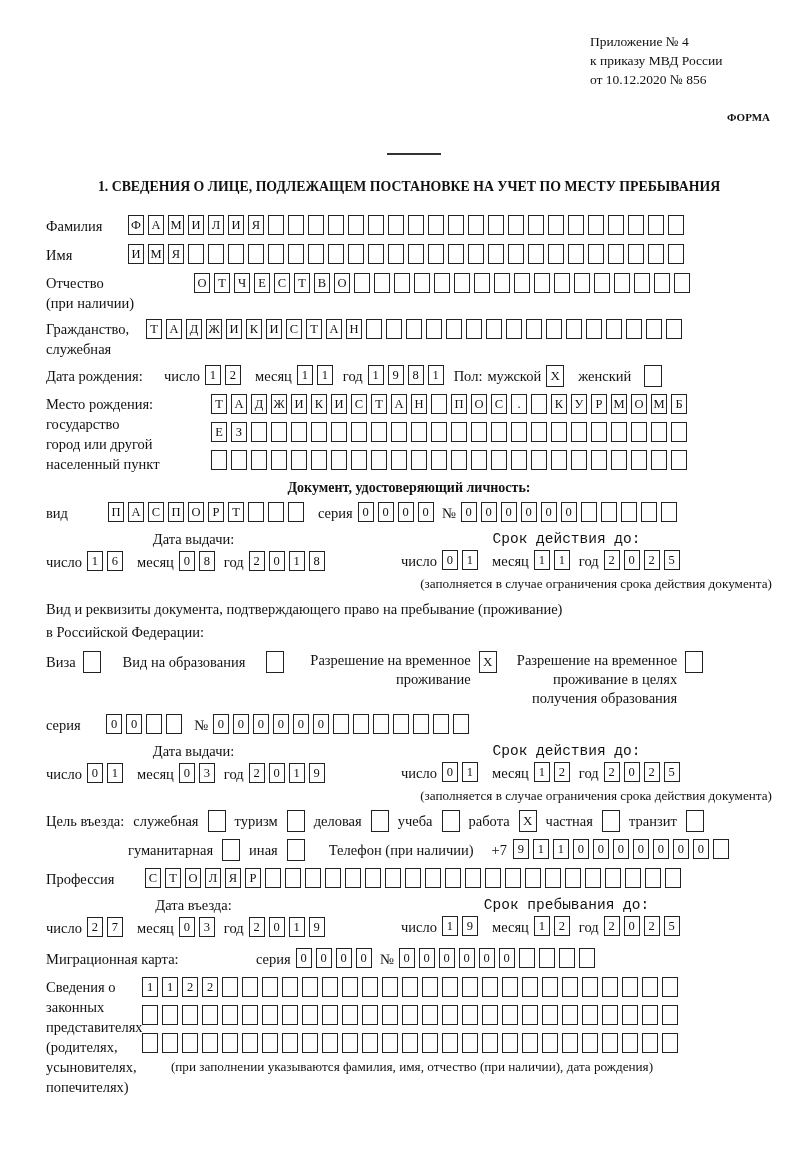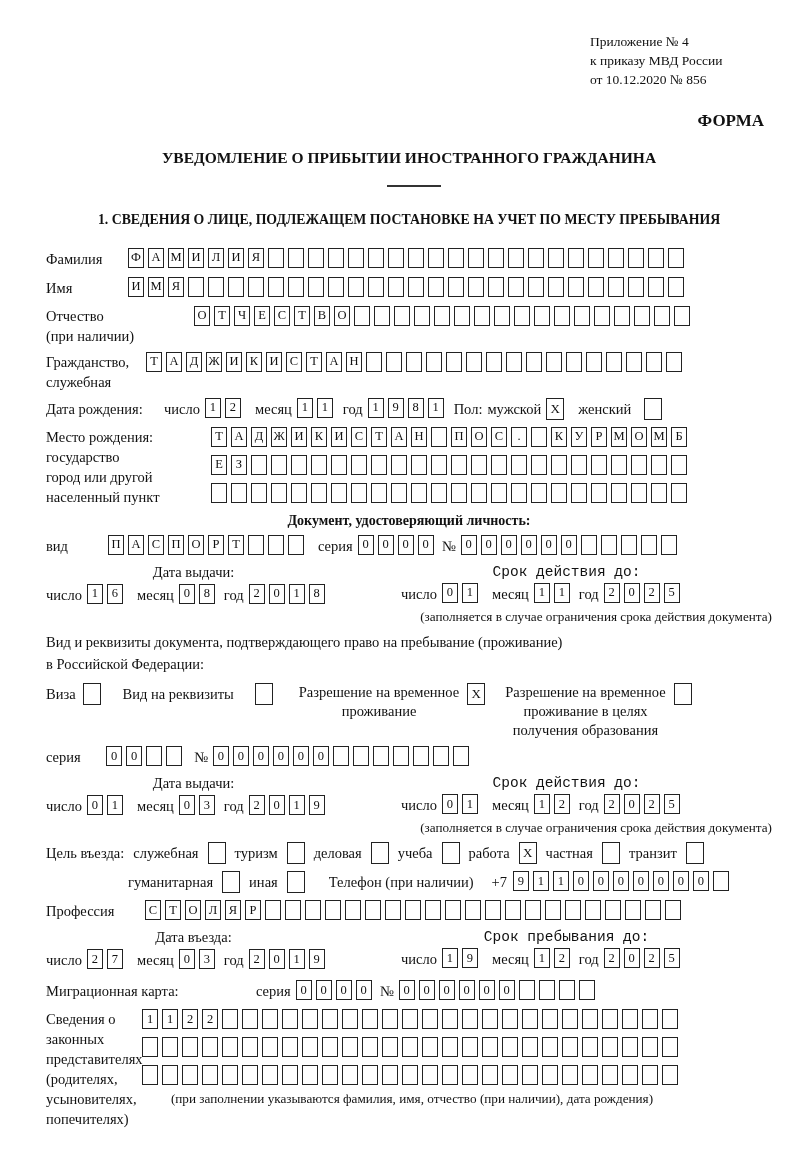--- a/index.html
+++ b/index.html
@@ -7,21 +7,21 @@
   body {
     width: 800px; height: 1163px; overflow: hidden;
     font-family: "Liberation Serif", "DejaVu Serif", serif;
     color: #111; font-size: 14.5px;
   }
   .page { width: 800px; height: 1163px; padding: 32px 28px 0 46px; }
 
   
   .hdr { margin-left: auto; width: 182px; font-size: 13.5px; line-height: 1.42; }
   .hdr-sub { margin-top: 4px; font-size: 12.8px; line-height: 1.4; }
-  .forma { text-align: right; font-weight: bold; font-size: 17px; margin: 22px 8px 0 0; }
+  .forma { text-align: right; font-weight: bold; font-size: 11px; margin: 22px 2px 0 0; }
 
   .title { text-align: center; font-weight: bold; font-size: 15.5px; line-height: 1.55; margin-top: 15px; }
   .uline { display: inline-block; width: 54px; border-bottom: 2px solid #333; margin-left: 10px; vertical-align: baseline; }
   .sec { text-align: center; font-weight: bold; font-size: 13.8px; margin-top: 17px; }
 
   
   .frow { display: flex; align-items: flex-start; margin-bottom: 6px; }
   .lbl { flex: 0 0 auto; line-height: 23px; }
   .stack { display: flex; flex-direction: column; }
   .stack > span { line-height: 20px; }
@@ -58,21 +58,21 @@
   .dc-right .dc-head { padding-right: 40px; font-family: Liberation Mono, monospace; }
   .dgrp { display: inline-flex; align-items: flex-start; }
   .note { text-align: right; font-size: 13.2px; margin: 2px 0 6px 0; }
 
   .para { line-height: 1.55; }
   .gap24 { margin-left: 24px; }
 
   .cbrow { display: flex; align-items: flex-start; margin: 8px 0 6px 0; }
   .cbitem { display: flex; align-items: flex-start; }
   .cbitem .txt { line-height: 22px; margin-right: 7px; }
-  .cbitem .txtstack { display: flex; flex-direction: column; text-align: center; margin-right: 8px; }
+  .cbitem .txtstack { display: flex; flex-direction: column; text-align: center; margin-right: 8px; align-items: flex-end; }
   .cbitem .txtstack span { line-height: 19px; }
 
   .purline { display: flex; align-items: flex-start; margin-bottom: 7px; }
   .purline .txt { line-height: 22px; }
   .pgap { margin-left: 9px; }
 
   .caption { font-size: 13.2px; text-align: center; margin-top: 4px; }
 </style>
 </head>
 <body>
@@ -81,21 +81,20 @@
 
   <div class="hdr">
     <div>Приложение № 4</div>
     <div>к приказу МВД России</div>
     <div>от 10.12.2020 № 856</div>
   </div>
 
   <div class="forma">ФОРМА</div>
 
   <div class="title">
-    <div>УВЕДОМЛЕНИЕ О ПРИБЫТИИ ИНОСТРАННОГО ГРАЖДАНИНА</div>
     <div>
       <span class="uline"></span>
     </div>
   </div>
 
   <div class="sec">1. СВЕДЕНИЯ О ЛИЦЕ, ПОДЛЕЖАЩЕМ ПОСТАНОВКЕ НА УЧЕТ ПО МЕСТУ ПРЕБЫВАНИЯ</div>
 
   <div class="frow" style="margin-top:20px">
     <span class="lbl w82">Фамилия</span>
     <span class="boxrow">
@@ -438,21 +437,21 @@
 
   <div class="para">Вид и реквизиты документа, подтверждающего право на пребывание (проживание)</div>
   <div class="para">в Российской Федерации:</div>
 
   <div class="cbrow">
     <span class="cbitem">
       <span class="txt">Виза</span>
       <span class="chk"></span>
     </span>
     <span class="cbitem" style="margin-left:22px">
-      <span class="txt">Вид на реквизиты</span>
+      <span class="txt">Вид на образования</span>
       <span class="chk" style="margin-left:14px"></span>
     </span>
     <span class="cbitem" style="margin-left:26px">
       <span class="txtstack">
         <span>Разрешение на временное</span>
         <span>проживание</span>
       </span>
       <span class="chk">X</span>
     </span>
     <span class="cbitem" style="margin-left:20px">

